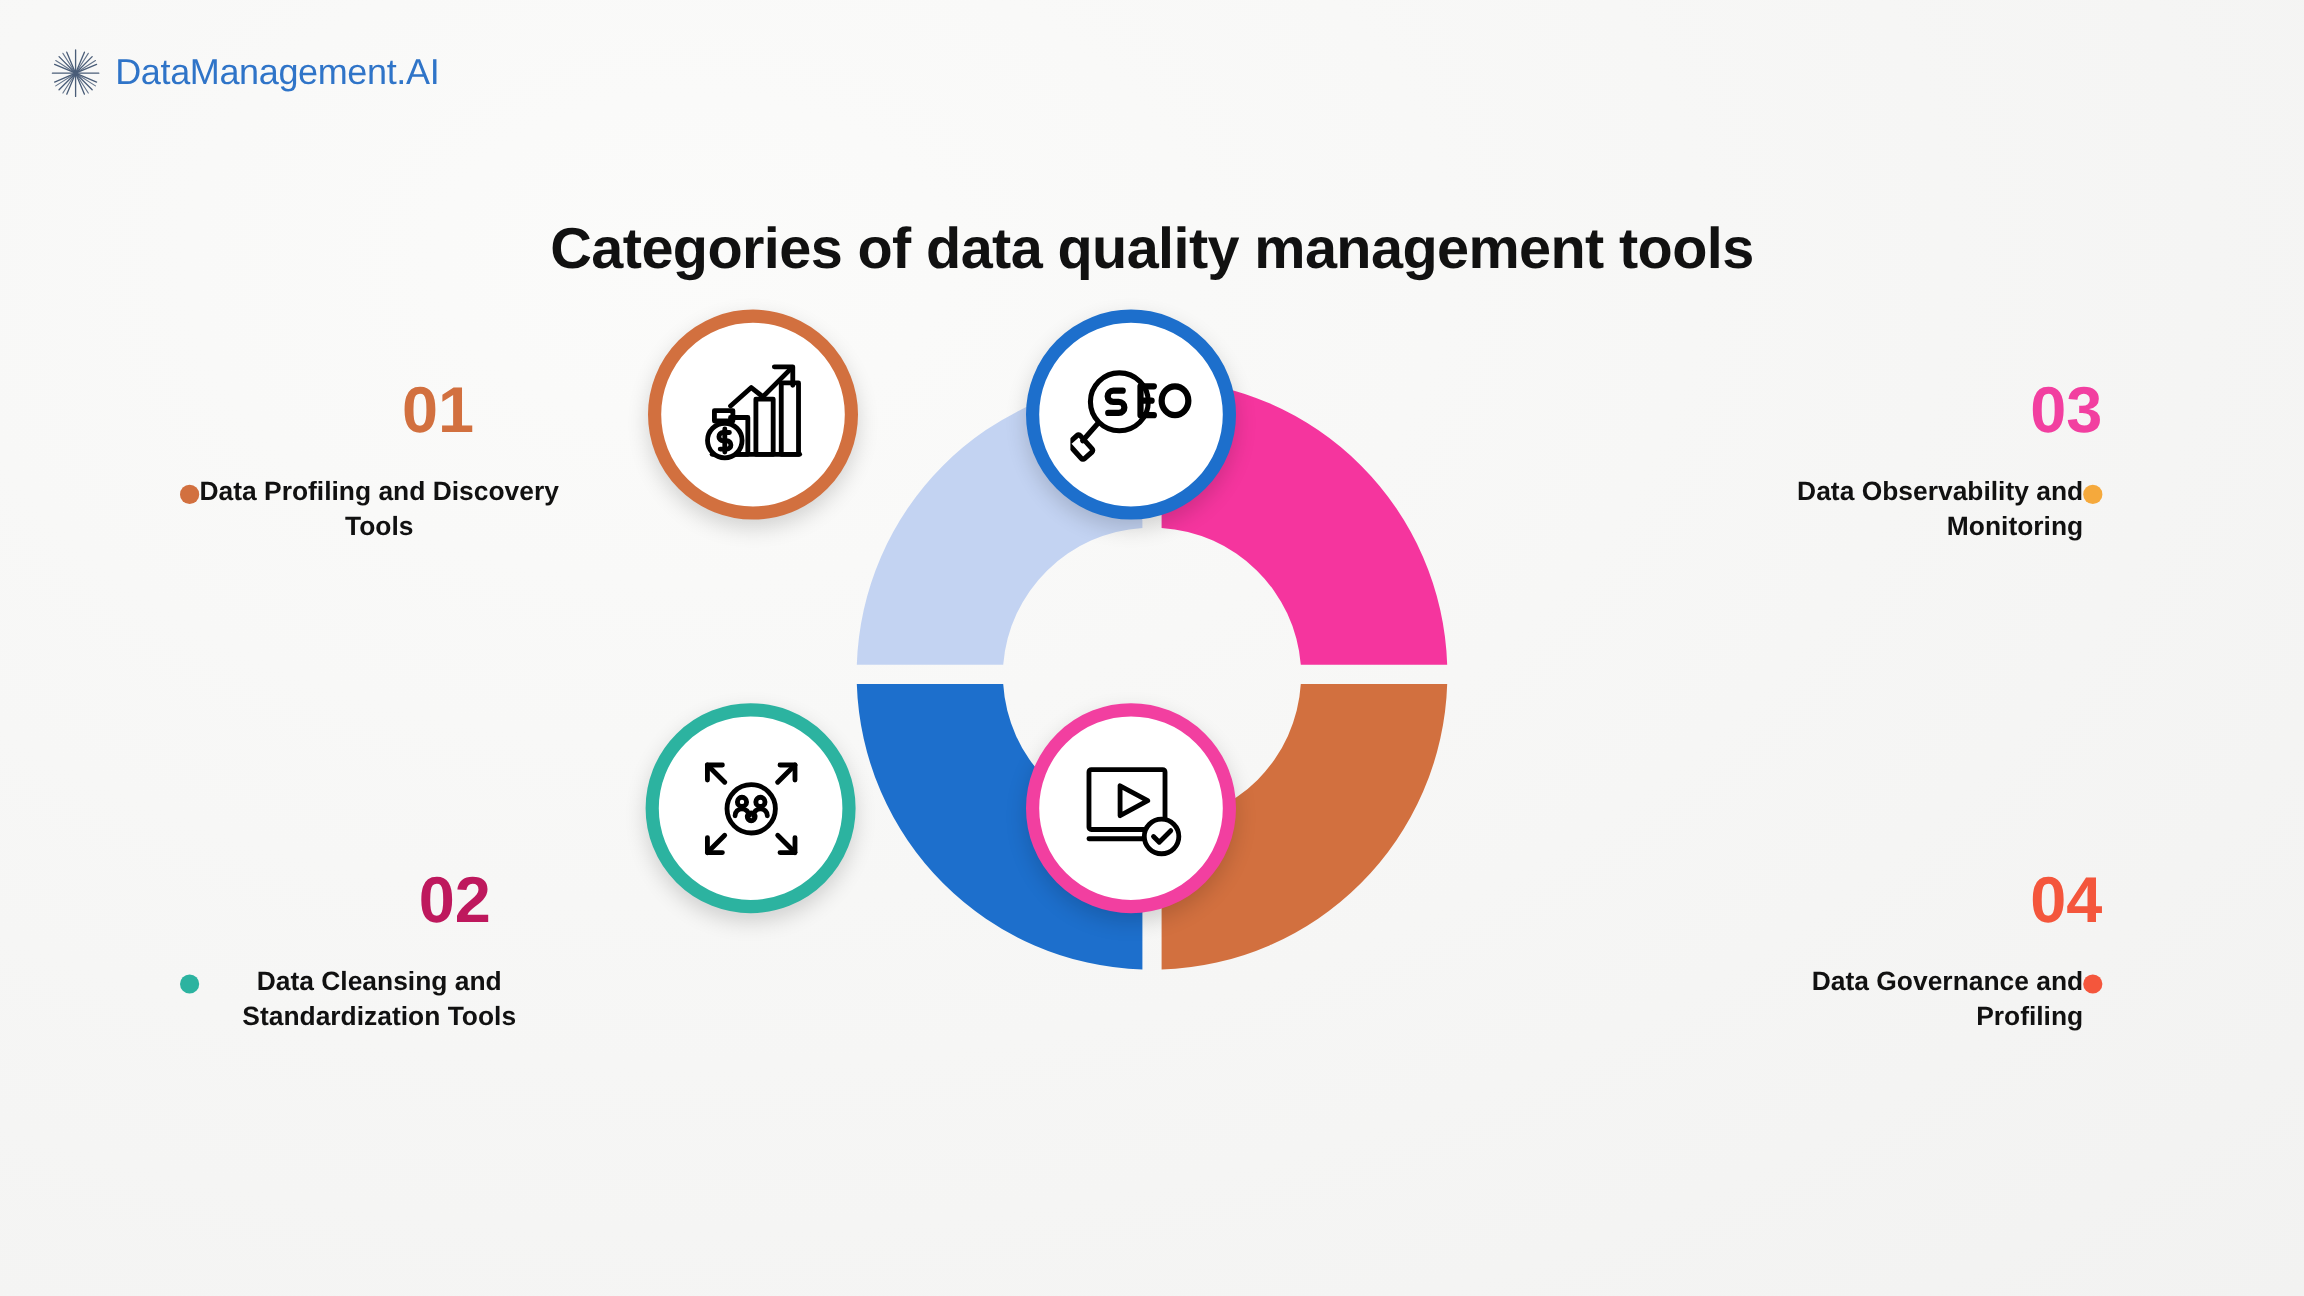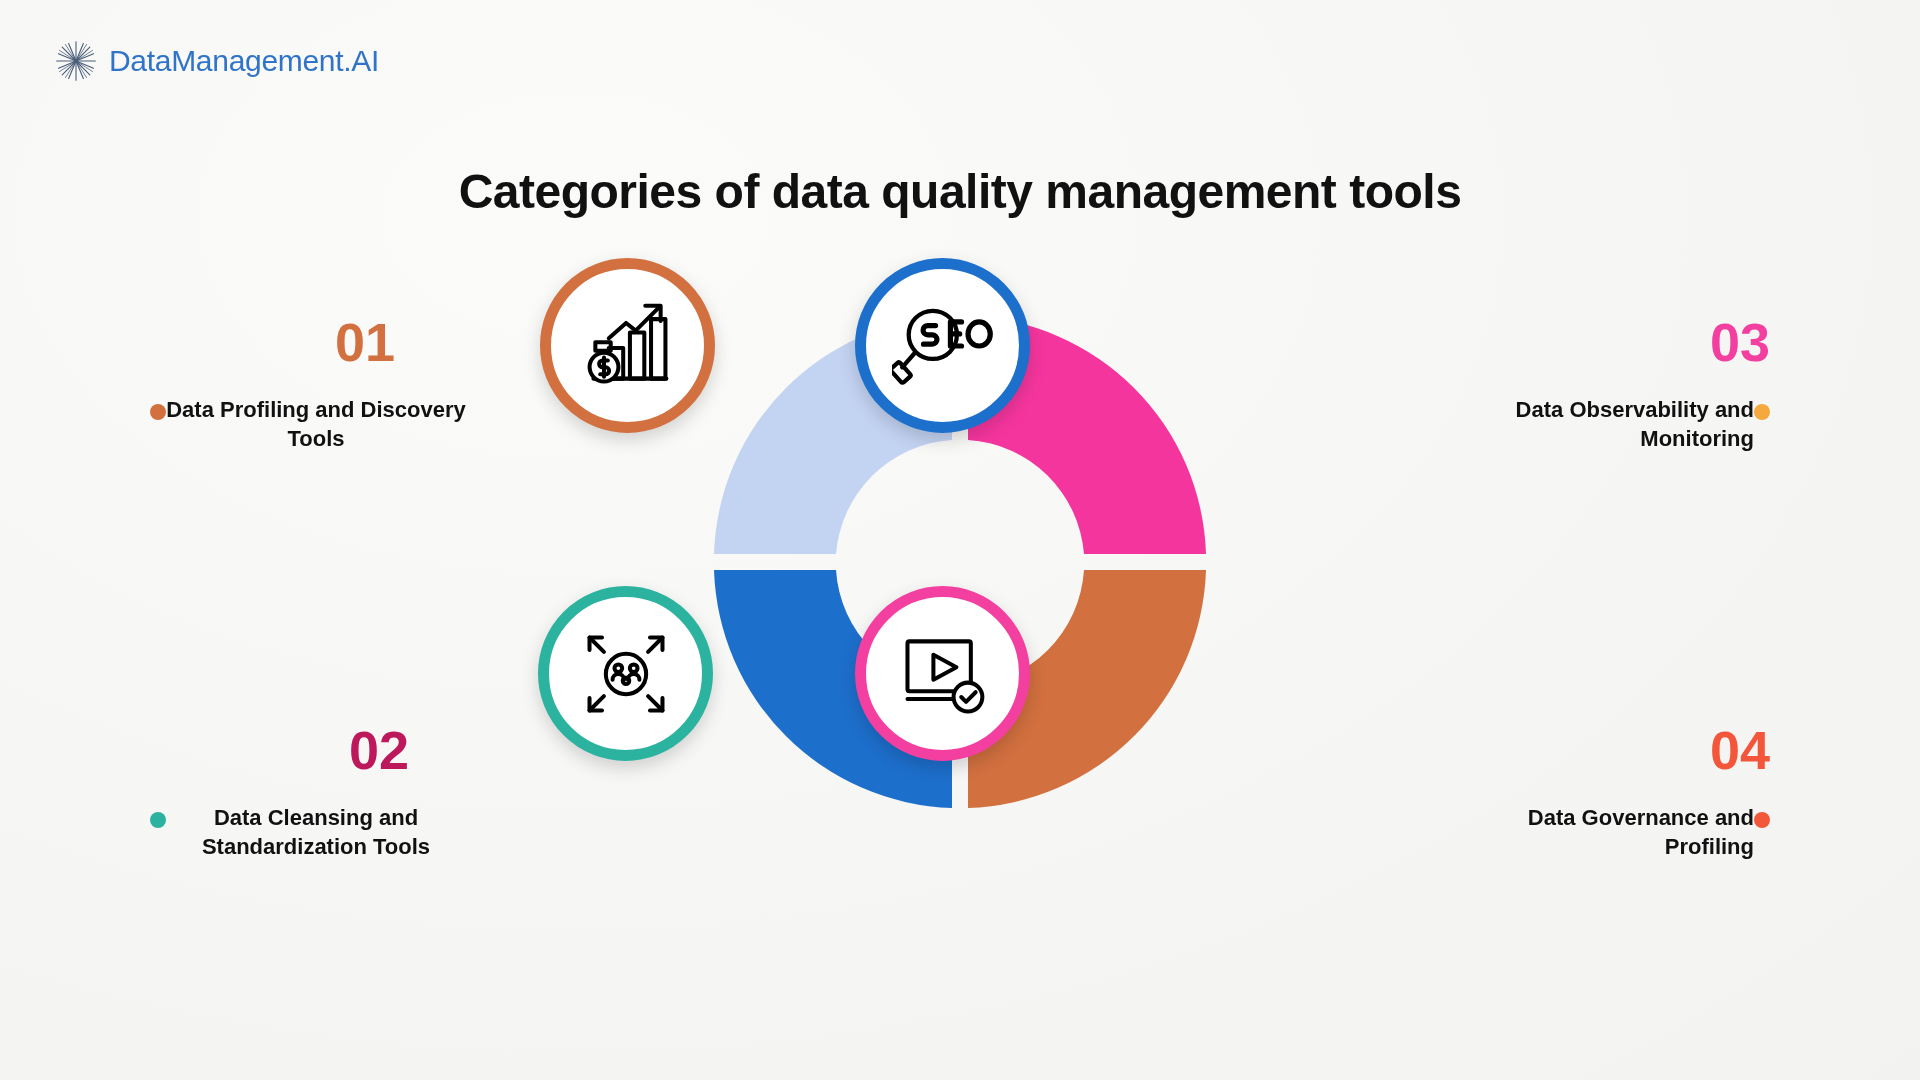--- a/index.html
+++ b/index.html
@@ -21,21 +21,21 @@
     position: absolute;
     inset: 0;
     background:
       radial-gradient(ellipse at 30% 20%, #fbfbfa 0%, #f6f6f5 55%, #f2f2f1 100%);
     pointer-events: none;
   }
 
   
   .logo {
     position: absolute;
-    left: 53px;
+    left: 40px;
     top: 38px;
     display: flex;
     align-items: center;
     gap: 10px;
   }
   .logo-mark {
     width: 46px;
     height: 46px;
     flex: none;
   }
@@ -43,37 +43,37 @@
     font-size: 30px;
     font-weight: 400;
     letter-spacing: -0.3px;
     color: #2f74c8;
     white-space: nowrap;
   }
 
   
   .page-title {
     position: absolute;
-    top: 132px;
+    top: 148px;
     left: 0;
     width: 1920px;
     text-align: center;
     font-size: 48px;
     font-weight: bold;
     color: #111111;
     letter-spacing: -0.5px;
   }
 
   
   .side-item {
     position: absolute;
     width: 430px;
   }
   .side-item.left  { left: 150px; text-align: center; }
-  .side-item.right { right: 150px; text-align: right; }
+  .side-item.right { right: 168px; text-align: right; }
 
   .item-01 { top: 315px; }
   .item-02 { top: 723px; }
   .item-03 { top: 315px; }
   .item-04 { top: 723px; }
 
   .item-number {
     font-size: 54px;
     font-weight: bold;
     line-height: 1;

